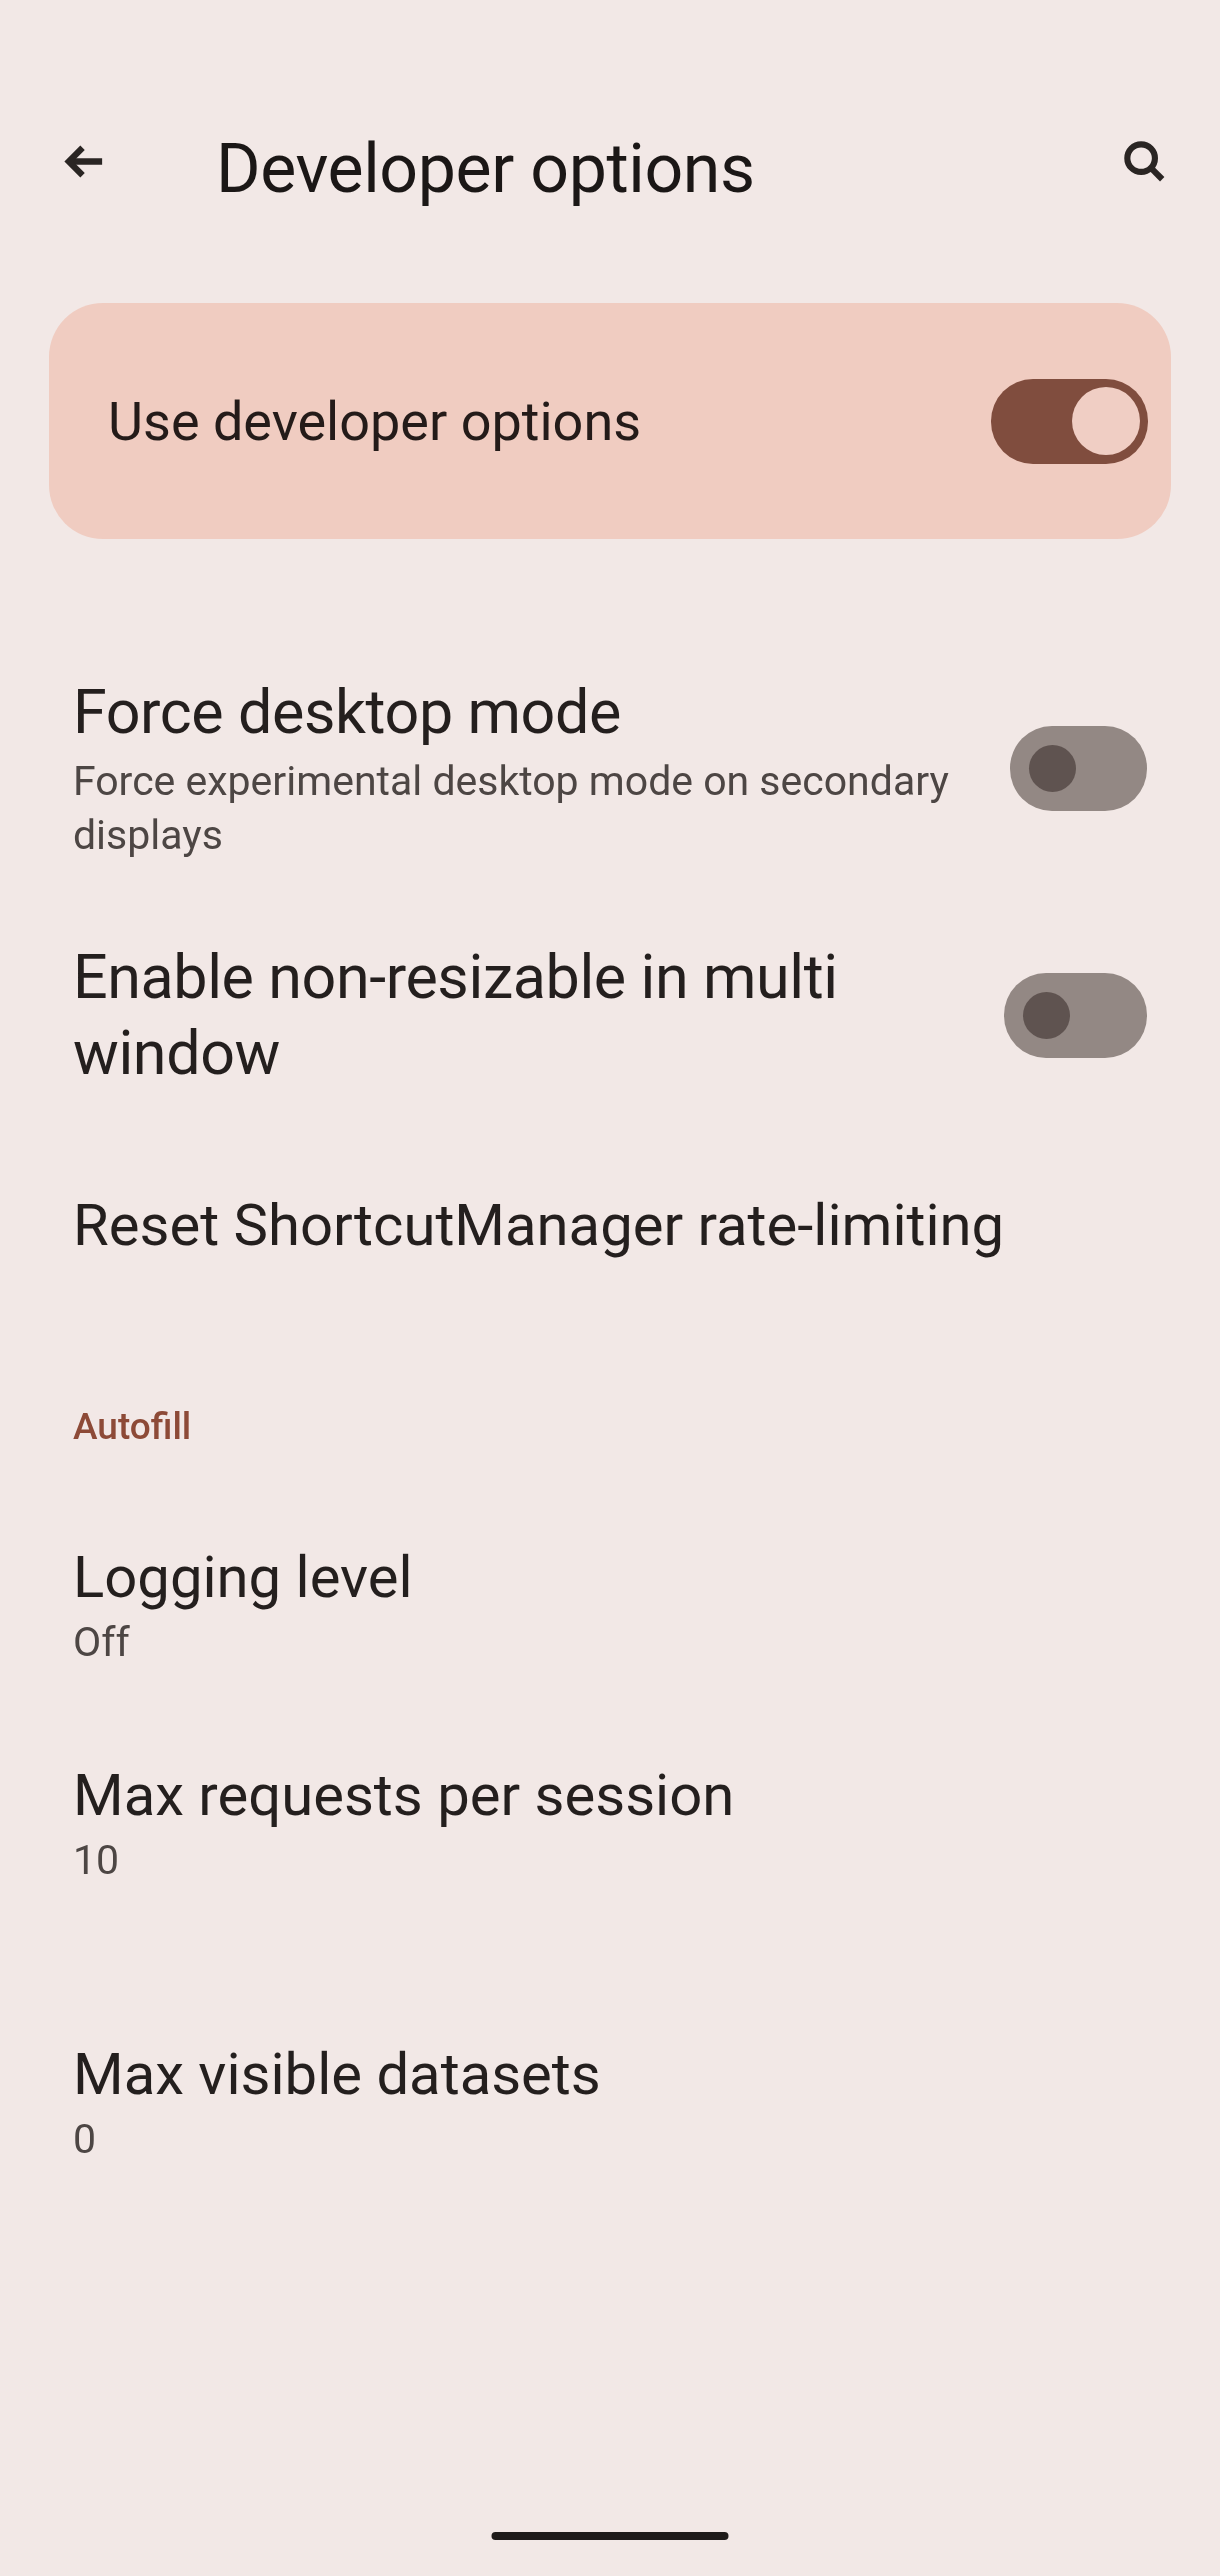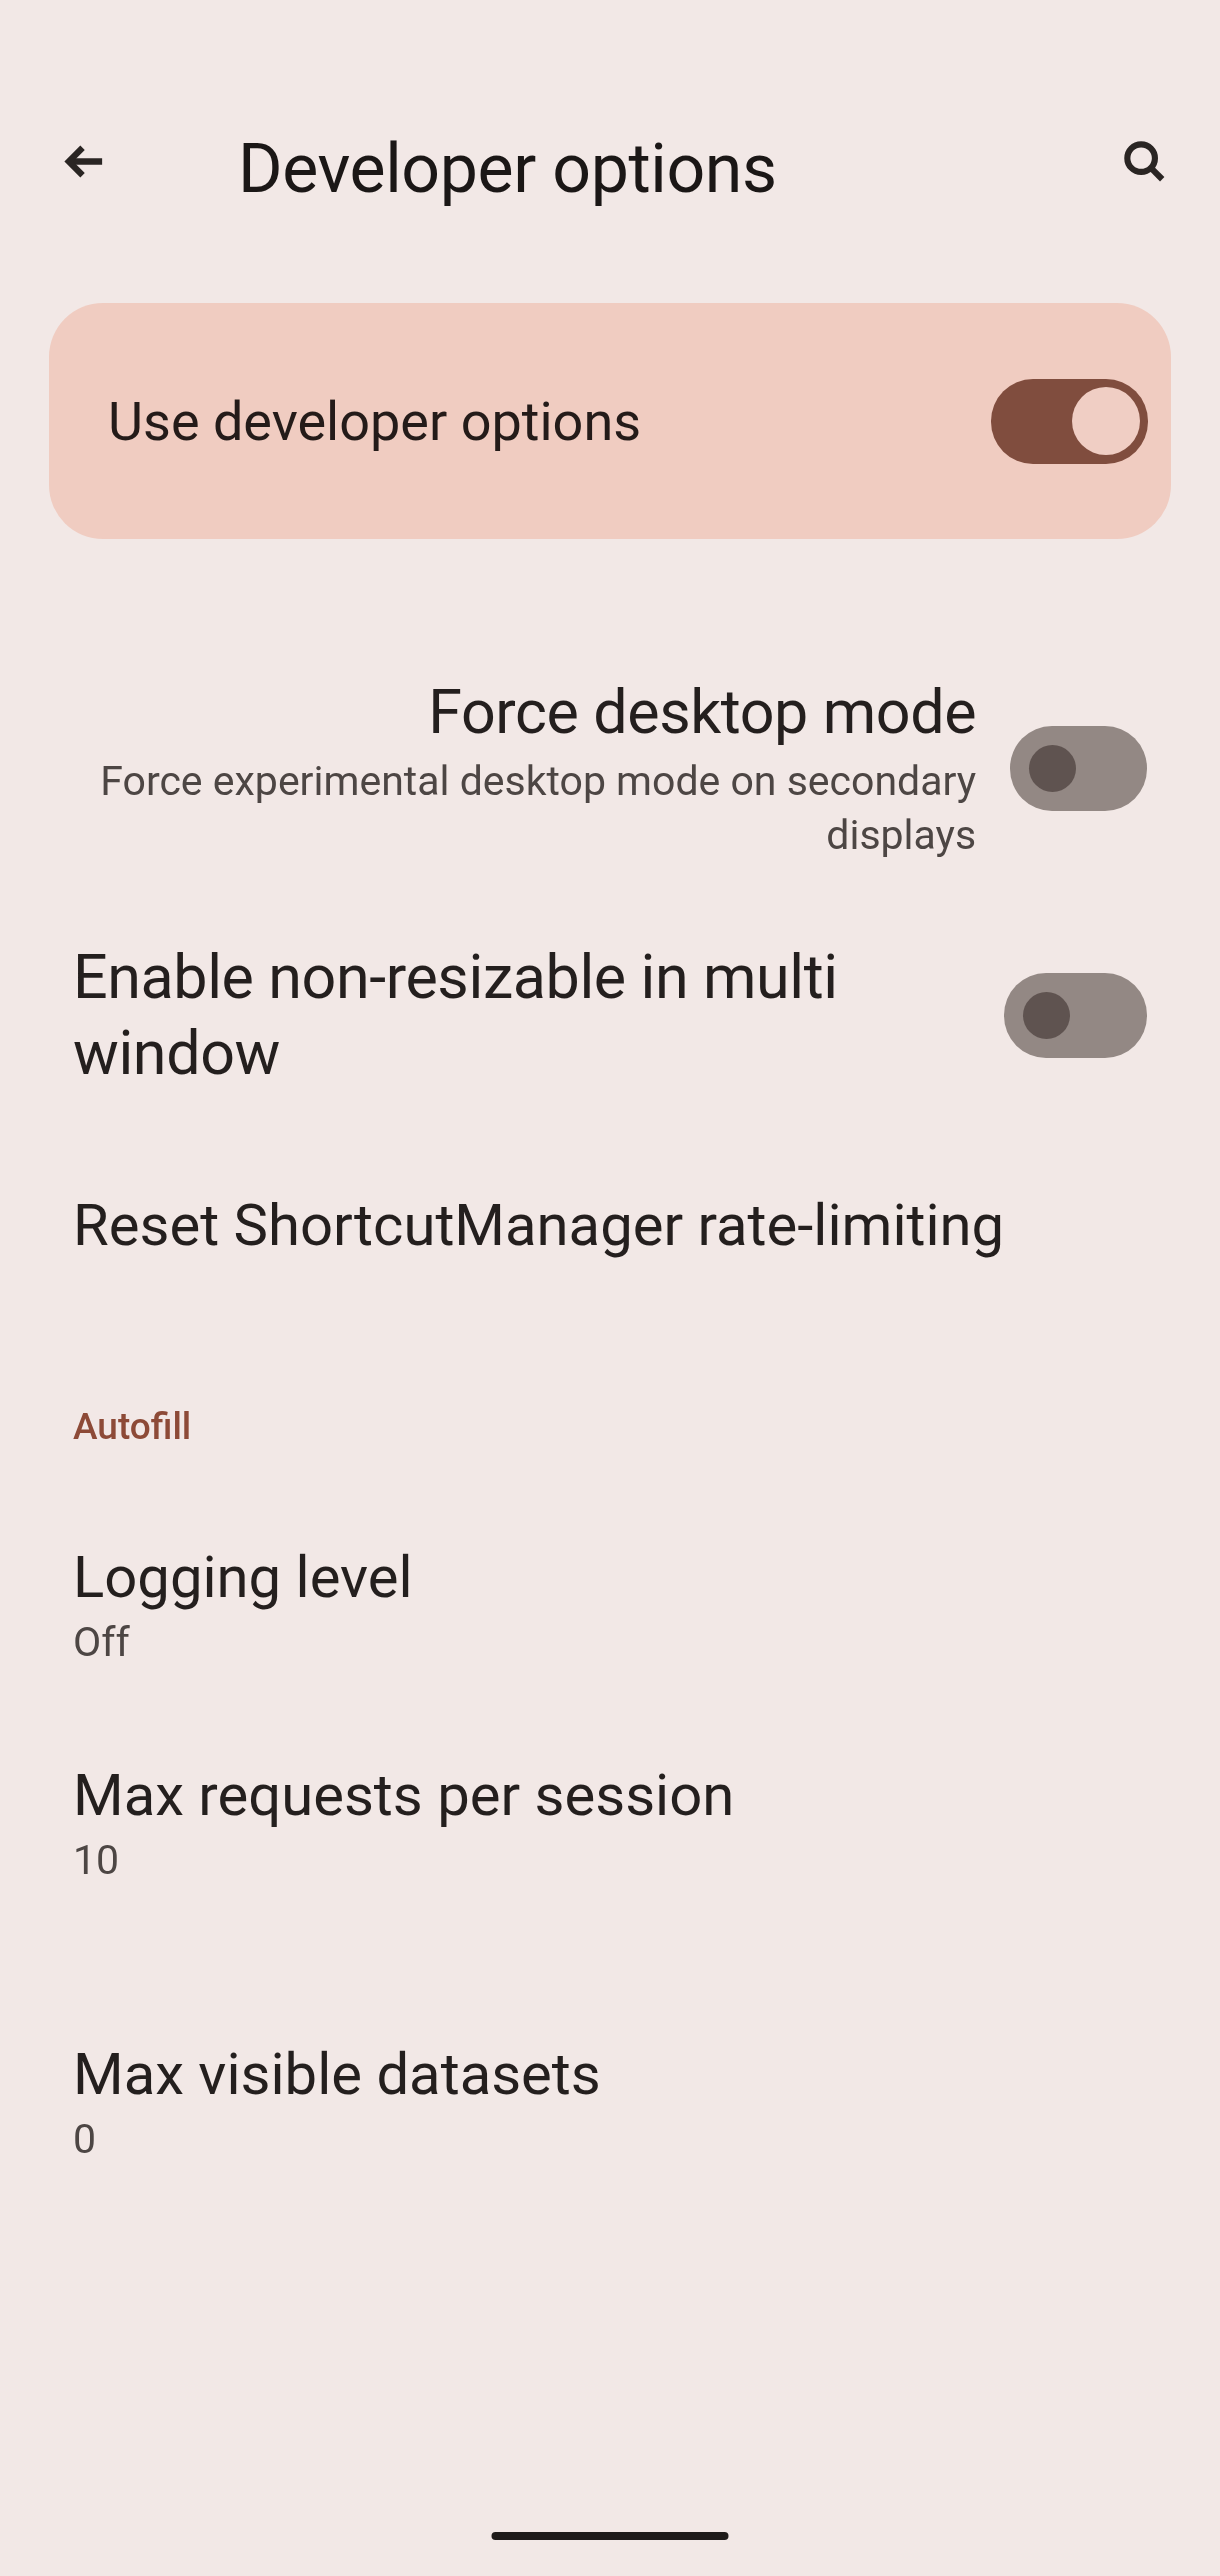--- a/index.html
+++ b/index.html
@@ -24,21 +24,21 @@
     top: 125px;
     left: 47px;
     width: 75px;
     height: 75px;
     display: flex; align-items: center; justify-content: center;
     border-radius: 50%;
   }
   .back-btn svg { width: 47px; height: 47px; stroke: #2a2523; stroke-width: 3.2; fill: none; }
   .title {
     position: absolute;
-    left: 238px;
+    left: 216px;
     top: 129px;
     font-size: 68px;
     font-weight: 400;
     color: #1b1716;
     letter-spacing: -0.4px;
   }
   .search-btn {
     position: absolute;
     top: 125px;
     right: 39px;
@@ -124,21 +124,21 @@
     color: #241f1e;
     line-height: 1.24;
     letter-spacing:-0.4px;
   }
   .row p {
     margin-top: 3.4px;
     font-size: 41px;
     color: #4d4644;
     line-height: 1.32;
   }
-  .rowA { margin-top: 136px; text-align: right; }
+  .rowA { margin-top: 136px; }
   .rowB { margin-top: 78px; }
   .rowC { margin-top: 108px; }
   .rowD { margin-top: 100px; }   
 
   .simple-row h3{
     font-size: 58px;
     font-weight: 400;
     color: #241f1e;
   }
 

